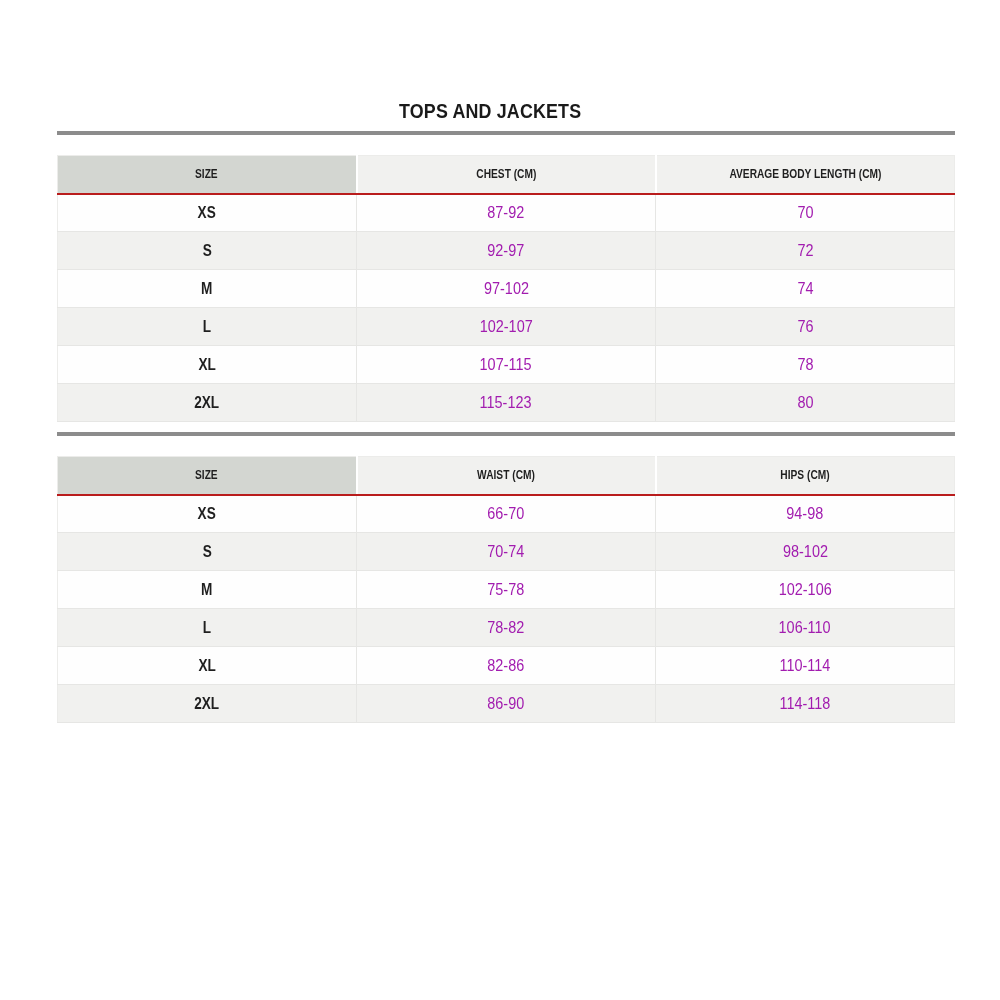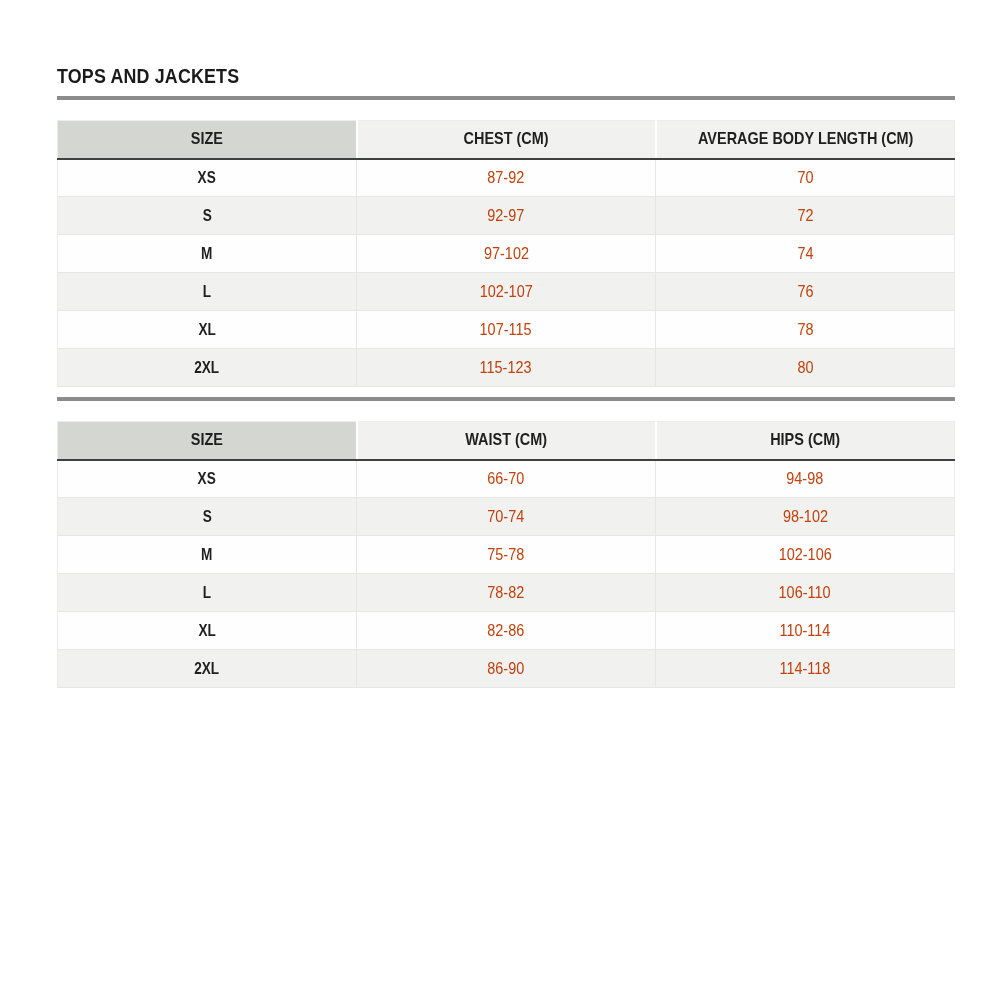--- a/index.html
+++ b/index.html
@@ -15,21 +15,21 @@
     margin-left: 57px;
   }
   .section-title {
     font-size: 21px;
     font-weight: 700;
     color: #1a1a1a;
     line-height: 20px;
     letter-spacing: 0.2px;
   }
   .section-title .cnd { transform-origin: left center; }
-  .sec1 .section-title { padding-top: 66px; }
+  .sec1 .section-title { padding-top: 101px; text-align: center; }
   .sec2 .section-title { padding-top: 66px; }
   .rule {
     height: 4px;
     background: #8c8c8c;
     margin-top: 10px;
   }
   table {
     width: 100%;
     table-layout: fixed;
     border-collapse: collapse;
@@ -40,30 +40,30 @@
   th, td {
     height: 38px;
     text-align: center;
     vertical-align: middle;
     border-right: 1px solid #e6e6e4;
     border-bottom: 1px solid #e6e6e4;
   }
   th:last-child, td:last-child { border-right: 1px solid #ececea; }
   thead th {
     background: #f1f1ef;
-    font-size: 17px;
+    font-size: 12px;
     font-weight: 700;
     border-right: 2px solid #ffffff;
-    border-bottom: 2px solid #404040;
+    border-bottom: 2px solid #b91c1c;
   }
   thead th.size-col { background: #d3d6d1; }
   tbody tr { background: #fefefe; }
   tbody tr:nth-child(even) { background: #f1f1ef; }
   tbody td.size-cell { font-size: 16px; font-weight: 700; margin-top: 48px; }
-  tbody td.value-cell { font-size: 17px; font-weight: 400; color: #c2410c; }
+  tbody td.value-cell { font-size: 17px; font-weight: 400; color: #a21caf; }
   .cnd {
     display: inline-block;
     transform: scaleX(0.85);
     transform-origin: center;
     white-space: nowrap;
   }
 </style>
 </head>
 <body>
 

